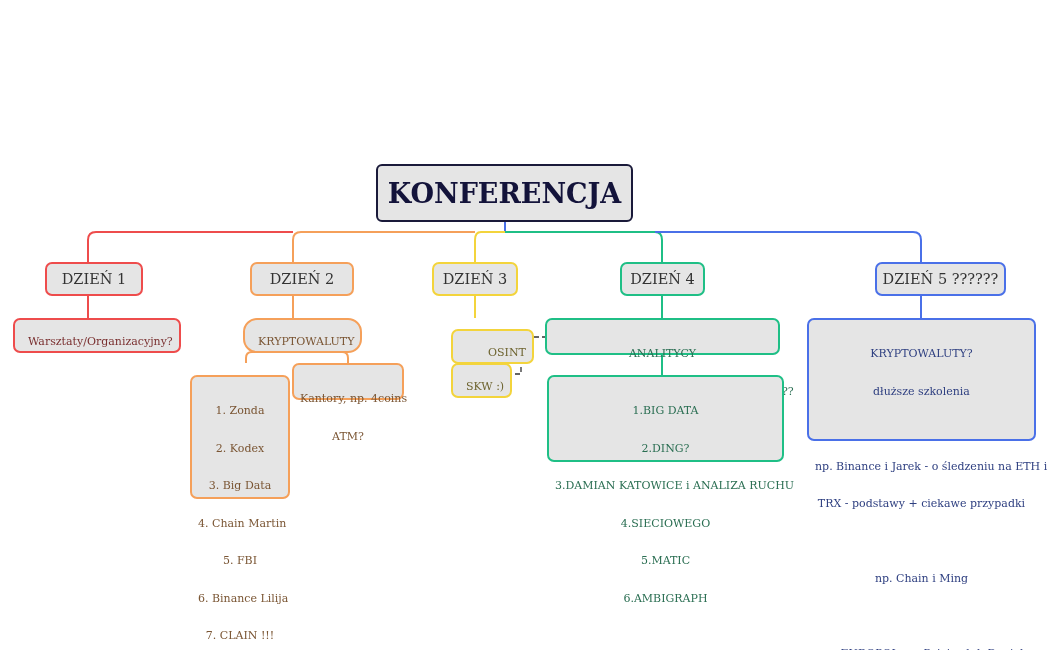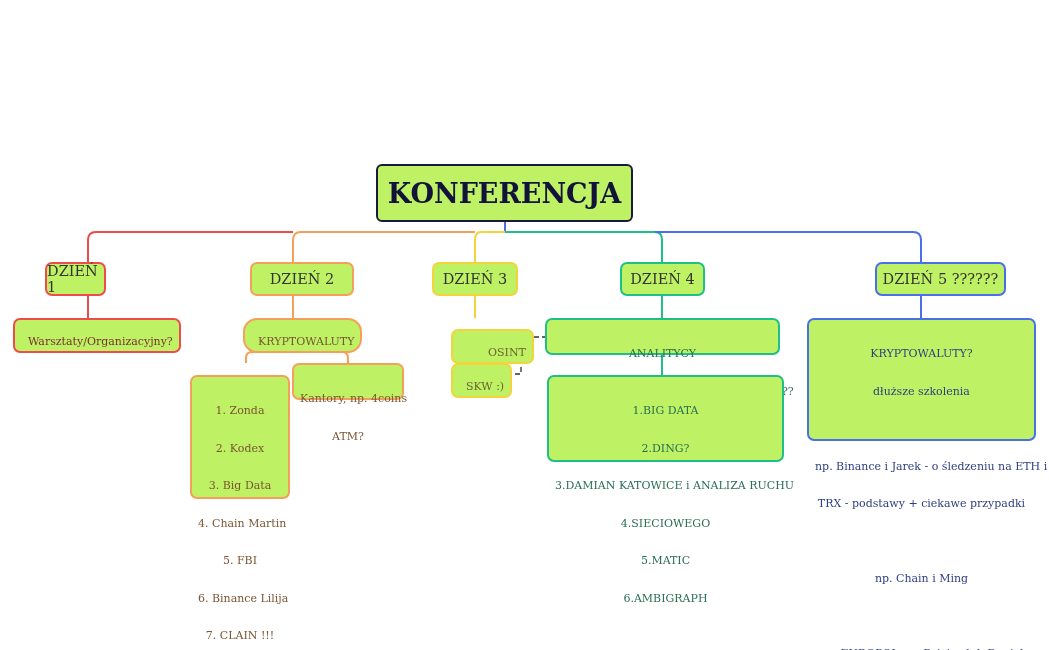--- a/index.html
+++ b/index.html
@@ -1,18 +1,18 @@
 <!DOCTYPE html>
 <html><head>
 <meta charset="utf-8">
 <style>
   html, body { margin:0; padding:0; }
   body { width:1049px; height:650px; background:#ffffff; position:relative; overflow:hidden;
          font-family:"DejaVu Serif", "Liberation Serif", serif; }
-  .node { position:absolute; box-sizing:border-box; background:#bef264; border-radius:7px; border:2px solid; }
+  .node { position:absolute; box-sizing:border-box; background:#e5e5e5; border-radius:7px; border:2px solid; }
   .root { left:376px; top:164px; width:257px; height:58px; border-color:#1a1a3a; border-radius:6px;
           display:flex; align-items:center; justify-content:center; font-weight:bold; font-size:27px; color:#13133a; }
   .day { height:34px; display:flex; align-items:center; justify-content:center; font-size:14.5px; color:#333; }
   .sub { font-size:11px; line-height:12.5px; padding:3px 6px; white-space:pre; }
   .lines { position:absolute; left:0; top:0; }
   .list-line { display:block;text-align:center; }
 </style>
 </head>
 <body>
 
@@ -42,21 +42,21 @@
   <path d="M921 296 V318" stroke="#4a70e8" stroke-width="2" fill="none"></path>
 
   <path d="M547 337 H521 V374 H500" stroke="#333" stroke-width="1.3" stroke-dasharray="5,3" fill="none"></path>
   <path d="M498 374 L503 371.5 L503 376.5 Z" fill="#333"></path>
 </svg>
 
 <div class="node root">
     <span>KONFERENCJA</span>
   </div>
 
-<div class="node day" style="left:45px;top:262px;width:61px;border-color:#ee4c4c;">
+<div class="node day" style="left:45px;top:262px;width:98px;border-color:#ee4c4c;">
   <span>DZIEŃ 1</span>
   </div>
 <div class="node sub" style="left:13px;top:318px;border-color:#ee4c4c;color:#7a3030;">
   <span>Warsztaty/Organizacyjny?</span></div>
 
 <div class="node day" style="left:250px;top:262px;width:104px;border-color:#f5a05a;">
   <span>DZIEŃ 2</span>
   </div>
 <div class="node sub" style="left:243px;top:318px;border-color:#f5a05a;color:#7a5533;border-radius:14px;">
   <span>KRYPTOWALUTY</span></div>

